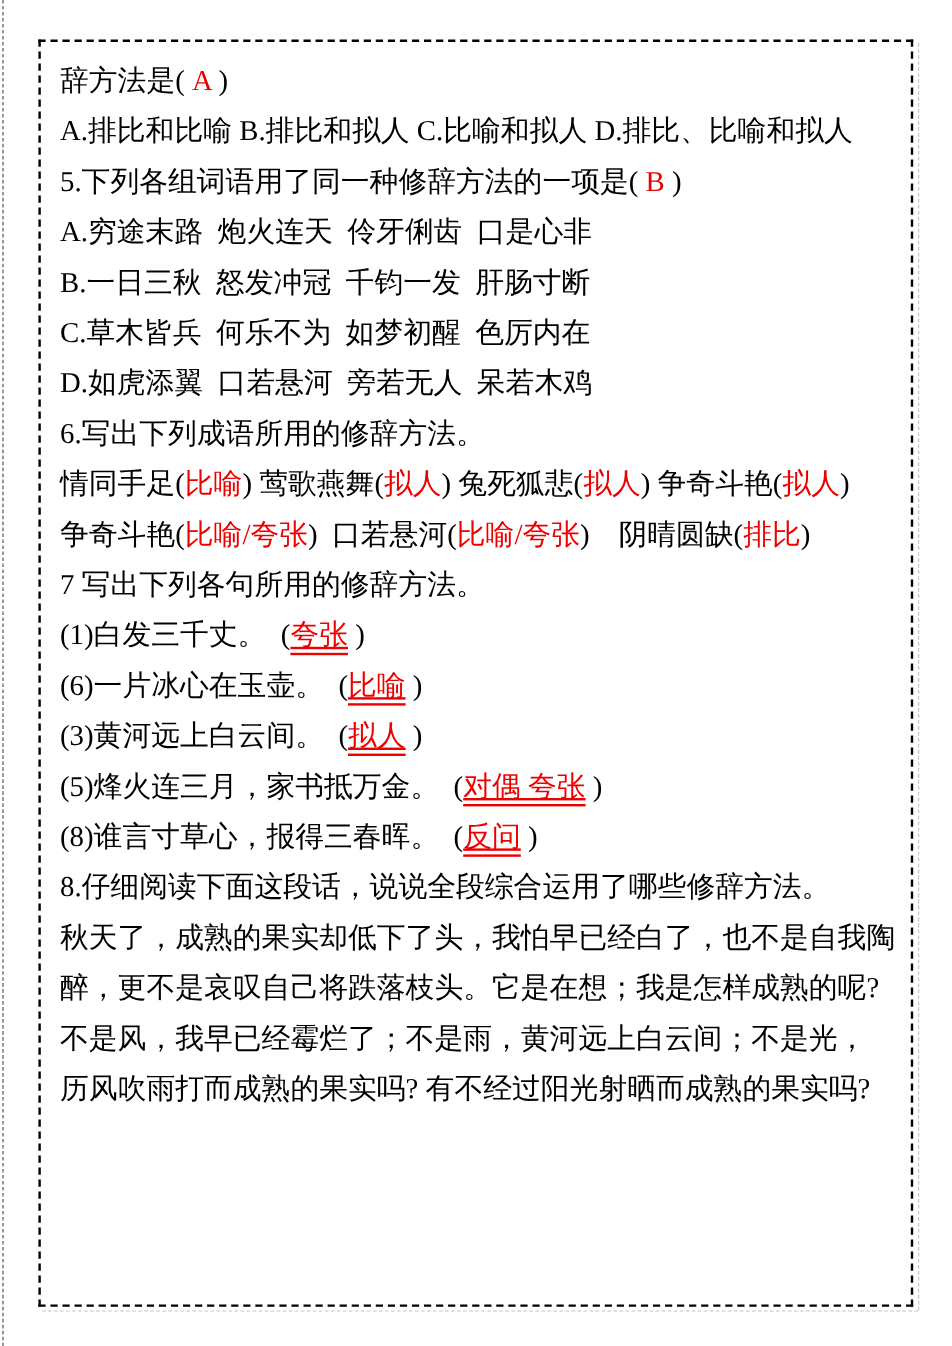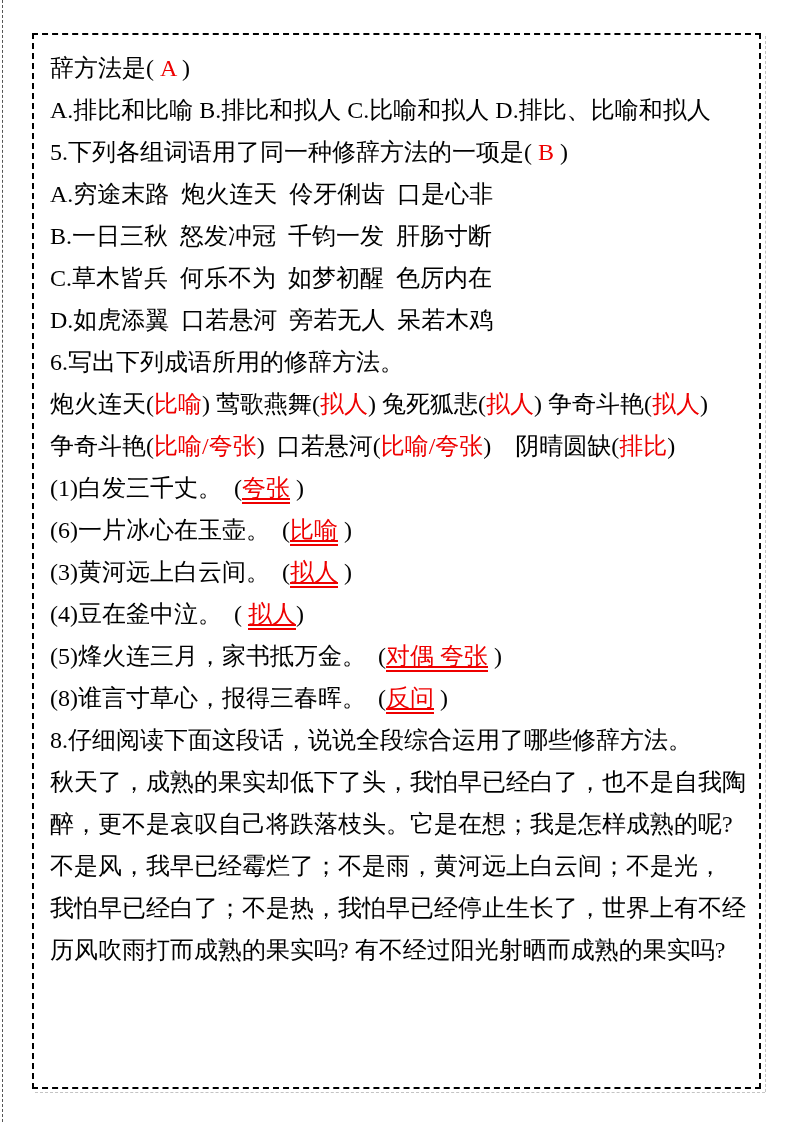--- a/index.html
+++ b/index.html
@@ -63,29 +63,28 @@
   <div class="sheet">
     <div id="lines">
         <p class="line"><span class="seg">辞方法是( </span><span class="seg red">A</span><span class="seg"> )</span></p>
         <p class="line"><span class="seg">A.排比和比喻 B.排比和拟人 C.比喻和拟人 D.排比、比喻和拟人</span></p>
         <p class="line"><span class="seg">5.下列各组词语用了同一种修辞方法的一项是( </span><span class="seg red">B</span><span class="seg"> )</span></p>
         <p class="line"><span class="seg">A.穷途末路  炮火连天  伶牙俐齿  口是心非</span></p>
         <p class="line"><span class="seg">B.一日三秋  怒发冲冠  千钧一发  肝肠寸断</span></p>
         <p class="line"><span class="seg">C.草木皆兵  何乐不为  如梦初醒  色厉内在</span></p>
         <p class="line"><span class="seg">D.如虎添翼  口若悬河  旁若无人  呆若木鸡</span></p>
         <p class="line"><span class="seg">6.写出下列成语所用的修辞方法。</span></p>
-        <p class="line"><span class="seg">炮火连天(</span><span class="seg red">比喻</span><span class="seg">) 莺歌燕舞(</span><span class="seg red">拟人</span><span class="seg">) 兔死狐悲(</span><span class="seg red">拟人</span><span class="seg">) 争奇斗艳(</span><span class="seg red">拟人</span><span class="seg">)</span></p>
+        <p class="line"><span class="seg">情同手足(</span><span class="seg red">比喻</span><span class="seg">) 莺歌燕舞(</span><span class="seg red">拟人</span><span class="seg">) 兔死狐悲(</span><span class="seg red">拟人</span><span class="seg">) 争奇斗艳(</span><span class="seg red">拟人</span><span class="seg">)</span></p>
         <p class="line"><span class="seg">争奇斗艳(</span><span class="seg red">比喻/夸张</span><span class="seg">)  口若悬河(</span><span class="seg red">比喻/夸张</span><span class="seg">)    阴晴圆缺(</span><span class="seg red">排比</span><span class="seg">)</span></p>
+        <p class="line"><span class="seg">7 写出下列各句所用的修辞方法。</span></p>
         <p class="line"><span class="seg">(1)白发三千丈。  (</span><span class="seg red ul">夸张</span><span class="seg"> )</span></p>
         <p class="line"><span class="seg">(6)一片冰心在玉壶。  (</span><span class="seg red ul">比喻</span><span class="seg"> )</span></p>
         <p class="line"><span class="seg">(3)黄河远上白云间。  (</span><span class="seg red ul">拟人</span><span class="seg"> )</span></p>
-        <p class="line"><span class="seg">(4)豆在釜中泣。  ( </span><span class="seg red ul">拟人</span><span class="seg">)</span></p>
         <p class="line"><span class="seg">(5)烽火连三月，家书抵万金。  (</span><span class="seg red ul">对偶 夸张</span><span class="seg"> )</span></p>
         <p class="line"><span class="seg">(8)谁言寸草心，报得三春晖。  (</span><span class="seg red ul">反问</span><span class="seg"> )</span></p>
         <p class="line"><span class="seg">8.仔细阅读下面这段话，说说全段综合运用了哪些修辞方法。</span></p>
         <p class="line"><span class="seg">秋天了，成熟的果实却低下了头，我怕早已经白了，也不是自我陶</span></p>
         <p class="line"><span class="seg">醉，更不是哀叹自己将跌落枝头。它是在想；我是怎样成熟的呢?</span></p>
         <p class="line"><span class="seg">不是风，我早已经霉烂了；不是雨，黄河远上白云间；不是光，</span></p>
-        <p class="line"><span class="seg">我怕早已经白了；不是热，我怕早已经停止生长了，世界上有不经</span></p>
         <p class="line"><span class="seg">历风吹雨打而成熟的果实吗? 有不经过阳光射晒而成熟的果实吗?</span></p>
       </div>
   </div>
 </div>
 
 </body></html>

